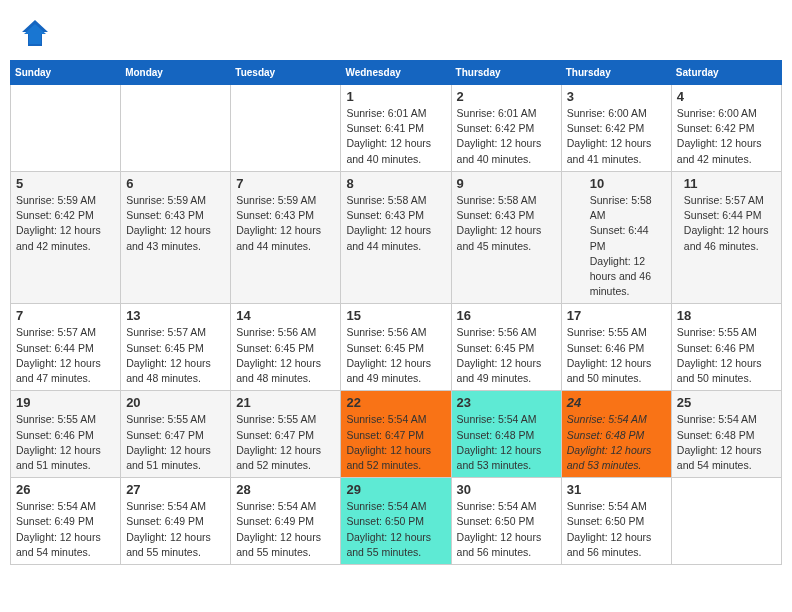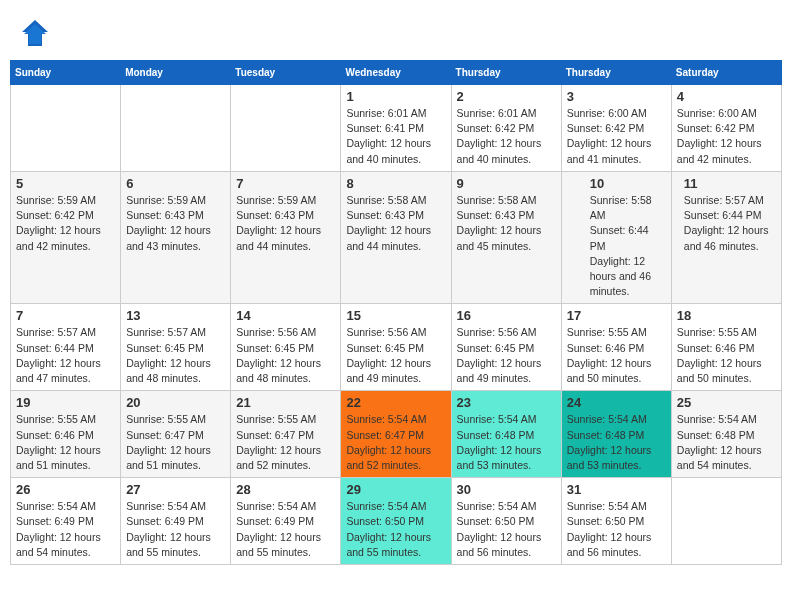--- a/index.html
+++ b/index.html
@@ -272,21 +272,21 @@
           <div class="day-info" style="white-space: pre-line;">Sunrise: 5:54 AM
 Sunset: 6:47 PM
 Daylight: 12 hours and 52 minutes.</div>
         </td>
         <td style="background: #5eead4;">
           <span class="day-number">23</span>
           <div class="day-info" style="white-space: pre-line;">Sunrise: 5:54 AM
 Sunset: 6:48 PM
 Daylight: 12 hours and 53 minutes.</div>
         </td>
-        <td style="background: #14b8a6;">
+        <td style="background: #f97316; font-style: italic;">
           <span class="day-number">24</span>
           <div class="day-info" style="white-space: pre-line;">Sunrise: 5:54 AM
 Sunset: 6:48 PM
 Daylight: 12 hours and 53 minutes.</div>
         </td>
         <td style="background: rgb(245, 245, 245);">
           <span class="day-number">25</span>
           <div class="day-info" style="white-space: pre-line;">Sunrise: 5:54 AM
 Sunset: 6:48 PM
 Daylight: 12 hours and 54 minutes.</div>

